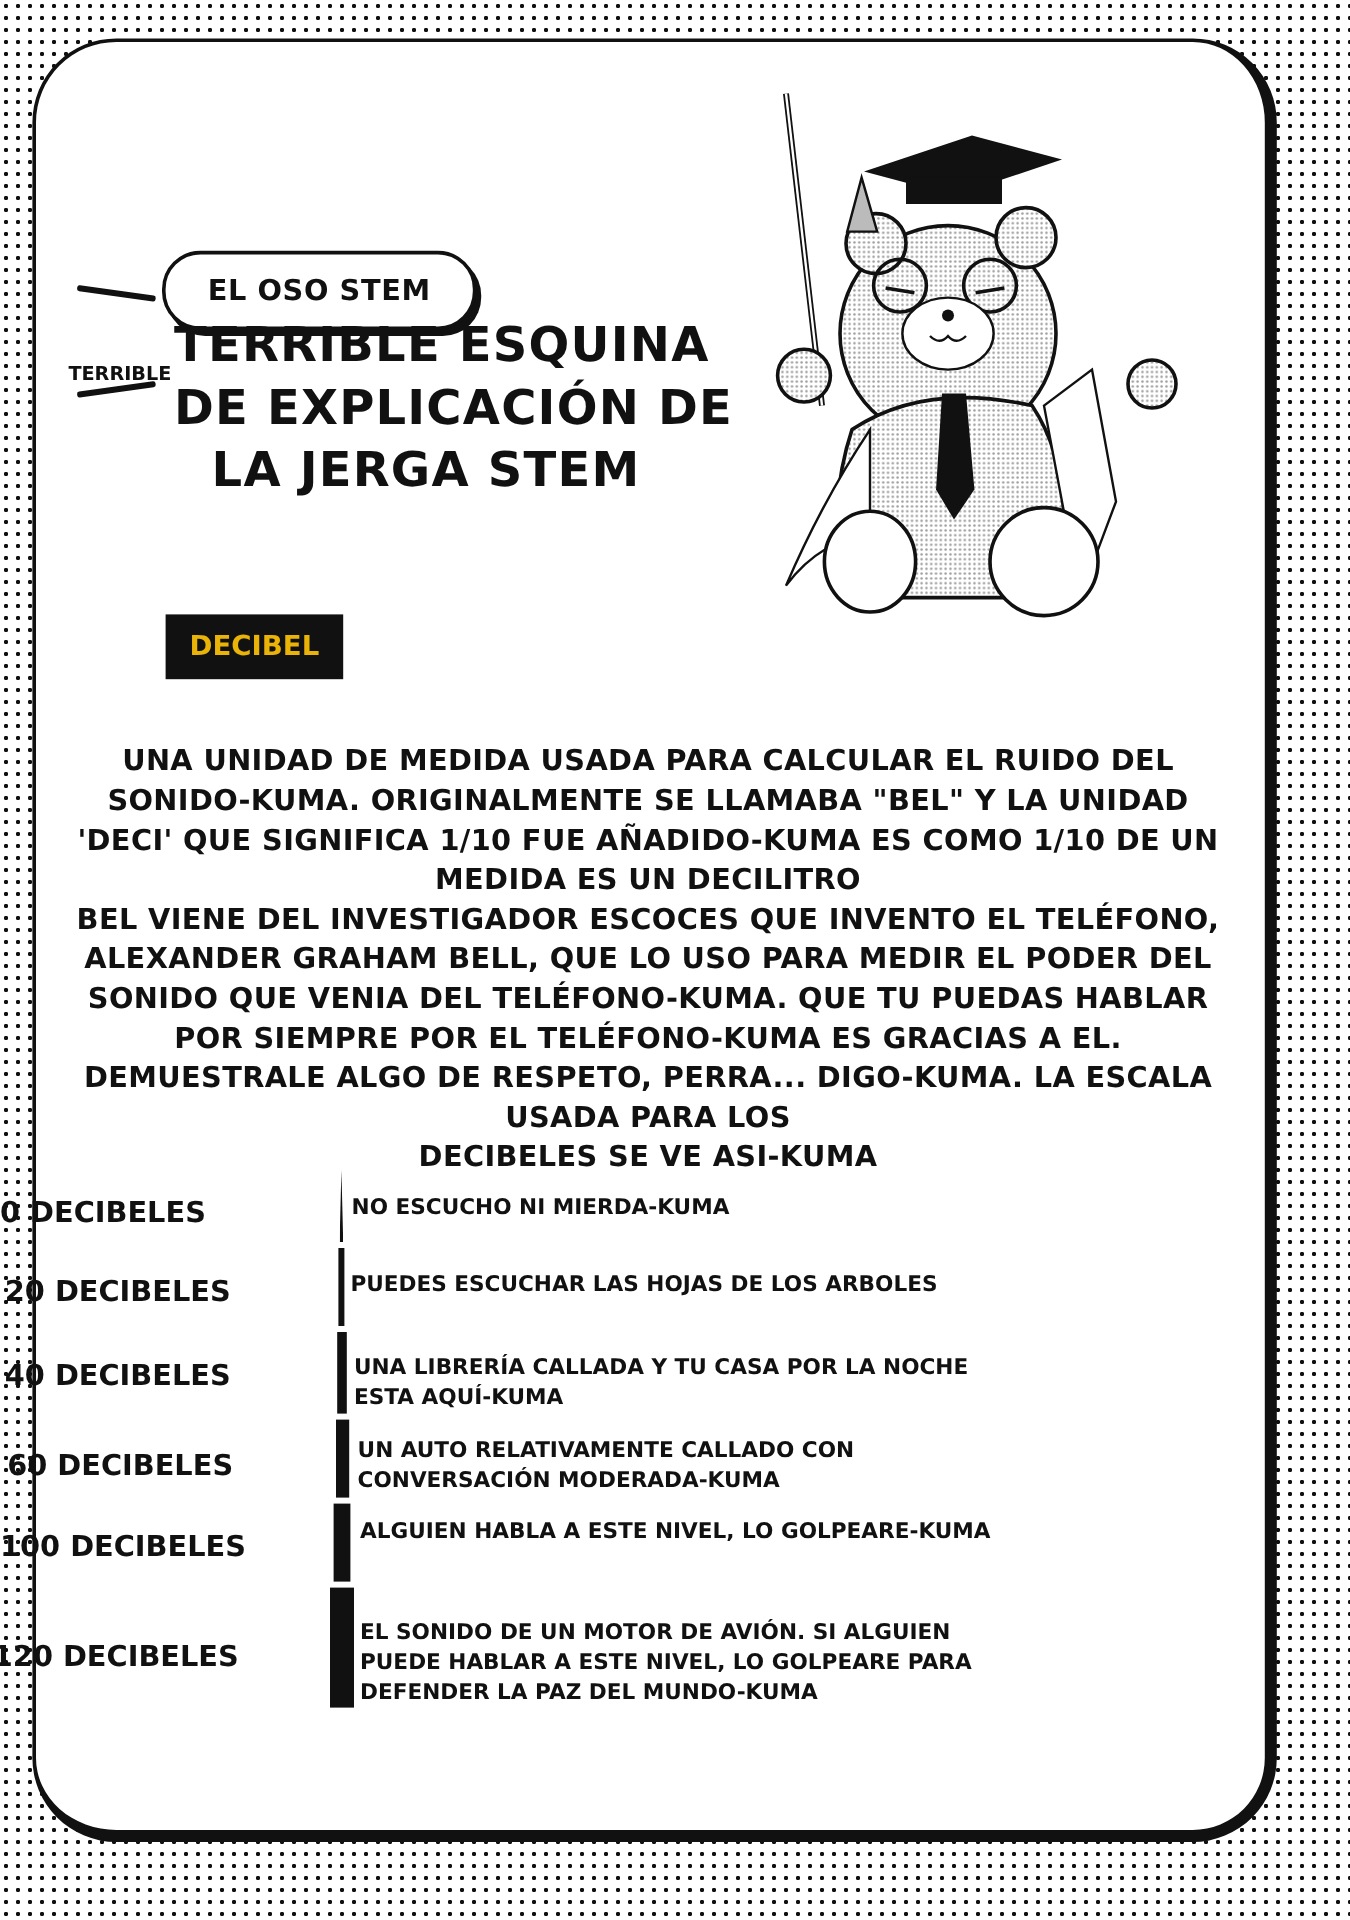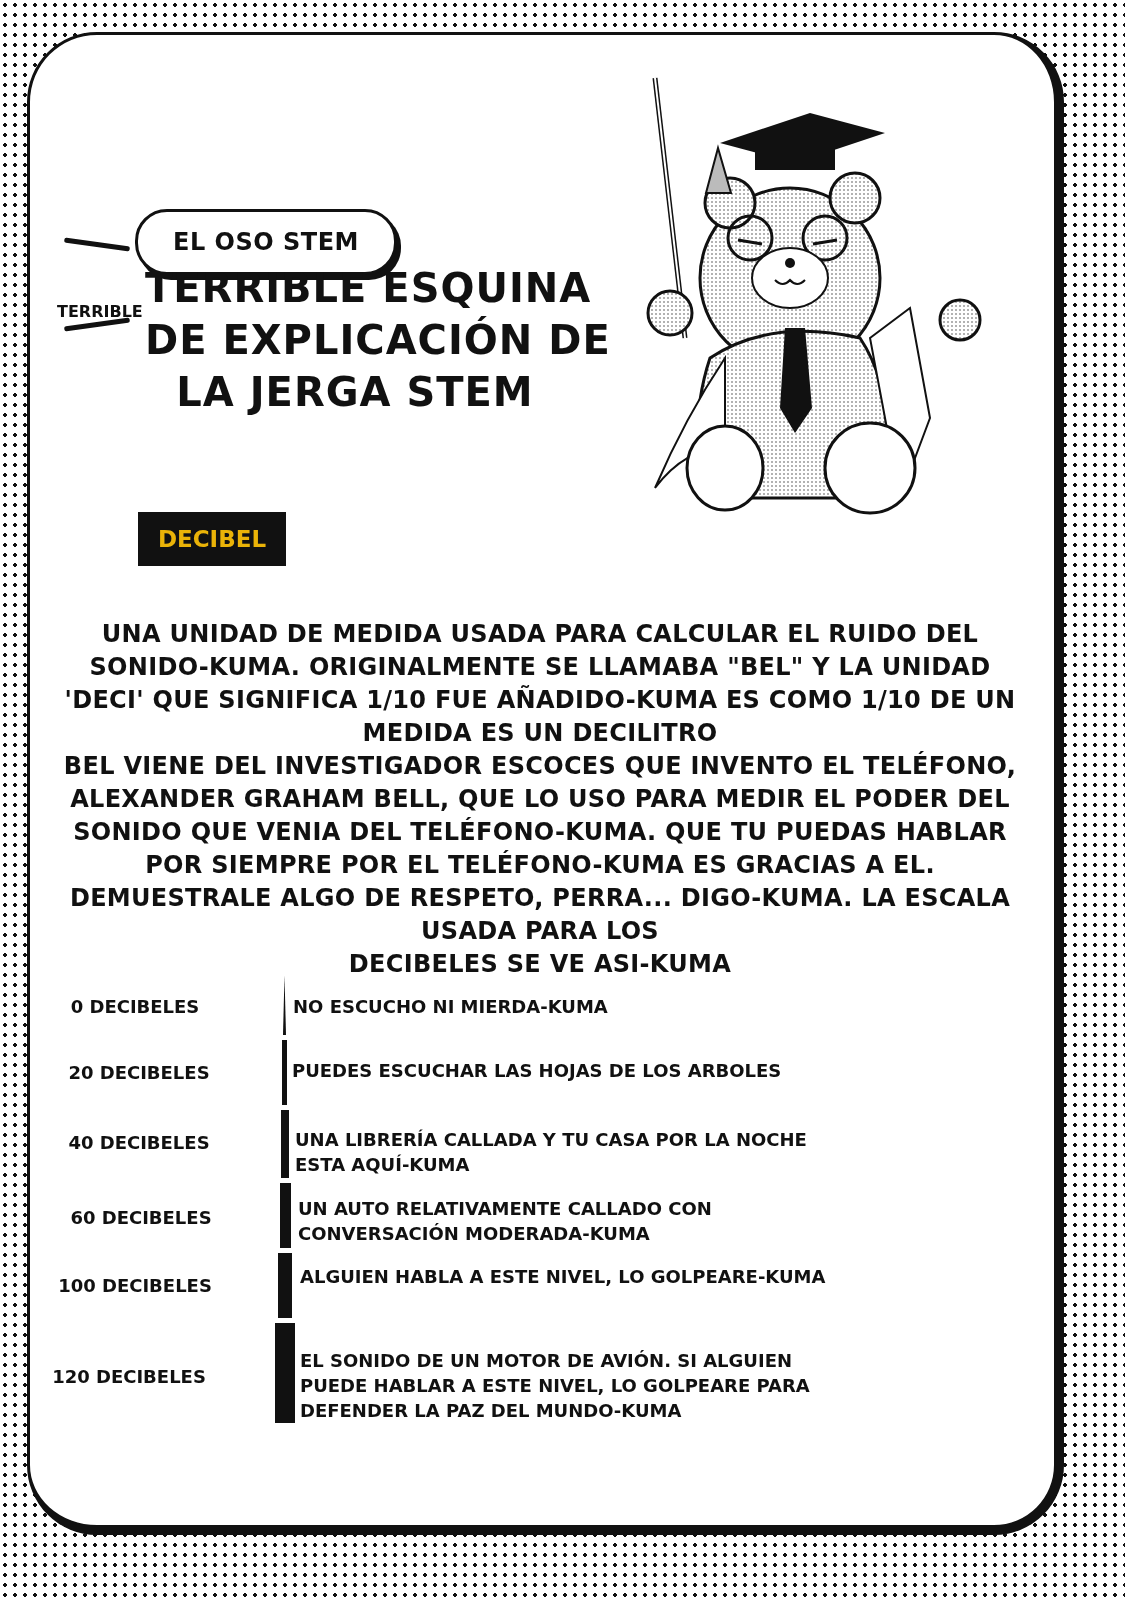--- a/index.html
+++ b/index.html
@@ -34,21 +34,21 @@
   .term-tag {
     position:absolute; left:138px; top:512px; width:148px; height:54px; background:#111; color:#eab308;
     display:flex; align-items:center; justify-content:center; font-size:23px; font-weight:bold;
   }
   .body {
     position:absolute; left:60px; top:598px; width:960px; text-align:center;
     font-size:24px; font-weight:bold; line-height:33px; letter-spacing:0.3px;margin-top:20px;
   }
   .body div { white-space:nowrap; }
   .scale { position:absolute; left:0; top:0; }
-  .lvl { position:absolute; width:270px; text-align:center; font-size:18px; font-weight:bold; white-space:nowrap; }
+  .lvl { position:absolute; width:270px; text-align:left; font-size:24px; font-weight:bold; white-space:nowrap; }
   .desc { position:absolute; font-size:18px; font-weight:bold; line-height:25px; white-space:nowrap; }
   .bar { position:absolute; background:#111; }
 </style>
 </head>
 <body>
 
 <div class="panel"></div>
 
 <div class="cloud">
   <span>EL OSO STEM</span>

